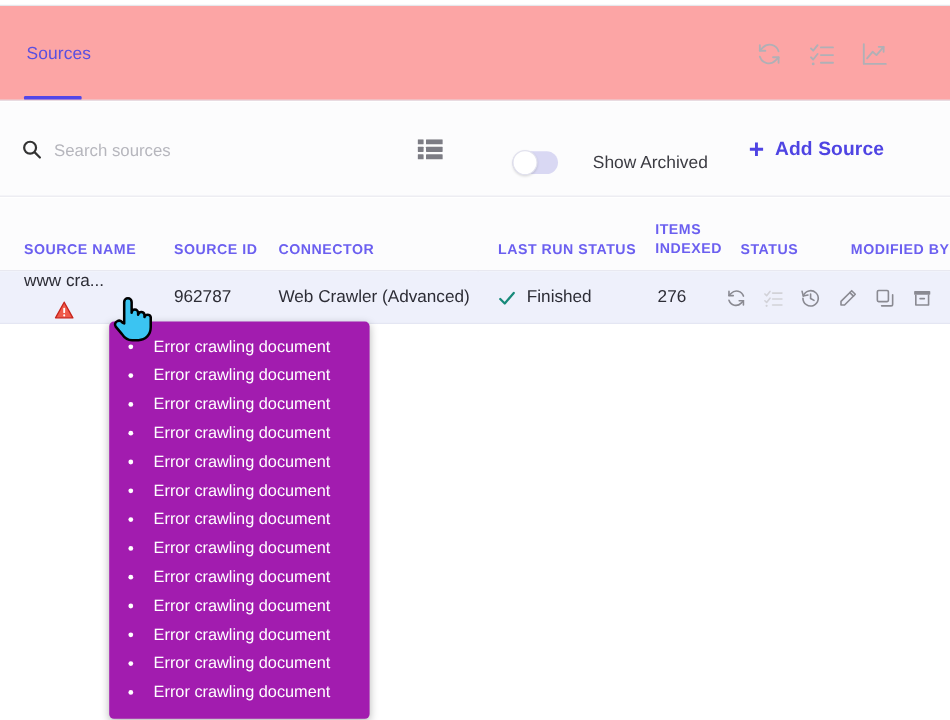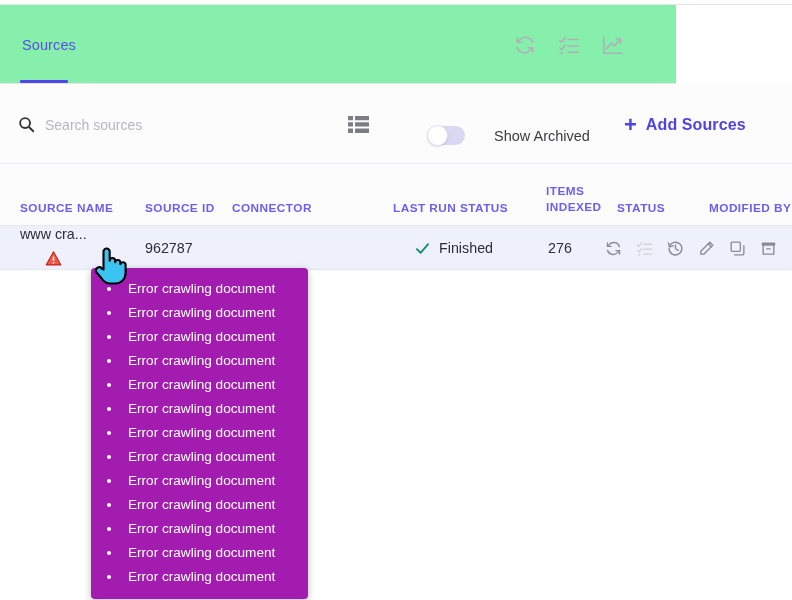--- a/index.html
+++ b/index.html
@@ -12,22 +12,22 @@
   #app { position: relative; width: 792px; height: 600px; background: #ffffff; }
 
   
   .top-strip {
     position: absolute; top: 0; left: 0; width: 792px; height: 5px;
     background: #ffffff; border-bottom: 1px solid #e6e6ea;
   }
 
   
   .header {
-    position: absolute; top: 5px; left: 0; width: 676px; height: 79px;
-    background: #86efac; border-bottom: 1px solid #e4e4ec;
+    position: absolute; top: 5px; left: 0; width: 792px; height: 79px;
+    background: #fca5a5; border-bottom: 1px solid #e4e4ec;
   }
   .tabs { position: absolute; left: 20px; top: 0; height: 79px; display: flex; align-items: center; }
   .tab {
     position: relative; height: 79px; display: flex; align-items: center;
     padding: 0 2px; cursor: pointer;
   }
   .tab-label { font-size: 14.5px; color: #5a4fe0; letter-spacing: .1px; }
   .tab-underline {
     position: absolute; left: 20px; bottom: 0; width: 48px; height: 3px;
     background: #5246e8; border-radius: 1px;
@@ -91,21 +91,21 @@
   }
   .th {
     position: absolute; bottom: 10px;
     font-size: 11.8px; font-weight: bold; letter-spacing: .45px;
     color: #6b5ff0; text-transform: uppercase; white-space: nowrap;
   }
   .th.two-line { bottom: 10px; line-height: 16px; white-space: normal; }
   .th-c0 { left: 20px; }
   .th-c1 { left: 145px; }
   .th-c2 { left: 232px; }
-  .th-c3 { left: 393px; }
+  .th-c3 { left: 415px; }
   .th-c4 { left: 546px; width: 56px; overflow: hidden; }
   .th-c5 { left: 617px; }
   .th-c6 { left: 709px; width: 104px; overflow: hidden; }
 
   .row {
     position: relative; height: 44px; background: #eef0fb;
     border-bottom: 1px solid #e4e6f3;
   }
   .cell {
     position: absolute; top: 0; height: 44px; display: flex; align-items: center;
@@ -215,21 +215,21 @@
 
     <div class="toggle-wrap">
       <div class="toggle">
         <div class="toggle-knob"></div>
       </div>
       <span class="toggle-label">Show Archived</span>
     </div>
 
     <div class="add-source">
       <span class="plus-icon">+</span>
-      <span class="add-source-label">Add Sources</span>
+      <span class="add-source-label">Add Source</span>
     </div>
   </div>
 
   <div class="table">
 
     <div class="thead">
       <div class="th th-c0">SOURCE NAME</div>
       <div class="th th-c1">SOURCE ID</div>
       <div class="th th-c2">CONNECTOR</div>
       <div class="th th-c3">LAST RUN STATUS</div>
@@ -247,20 +247,21 @@
         <span>
           <svg class="warn-icon" viewBox="0 0 24 24">
             <path d="M12 2.6 L22.2 21 L1.8 21 Z" fill="#f05a4a" stroke="#c7241c" stroke-width="1.6" stroke-linejoin="round"></path>
             <rect x="10.9" y="9" width="2.2" height="6.4" rx="1" fill="#ffffff"></rect>
             <circle cx="12" cy="18.1" r="1.2" fill="#ffffff"></circle>
           </svg>
         </span>
       </div>
 
       <div class="cell c-id">962787</div>
+      <div class="cell c-conn">Web Crawler (Advanced)</div>
 
       <div class="cell c-status">
         <span>
           <svg class="check-icon" viewBox="0 0 24 24" fill="none" stroke="currentColor" stroke-width="3" stroke-linecap="round" stroke-linejoin="round">
             <polyline points="3,13 9,19 21,5"></polyline>
           </svg>
         </span>
         <span>Finished</span>
       </div>
 

